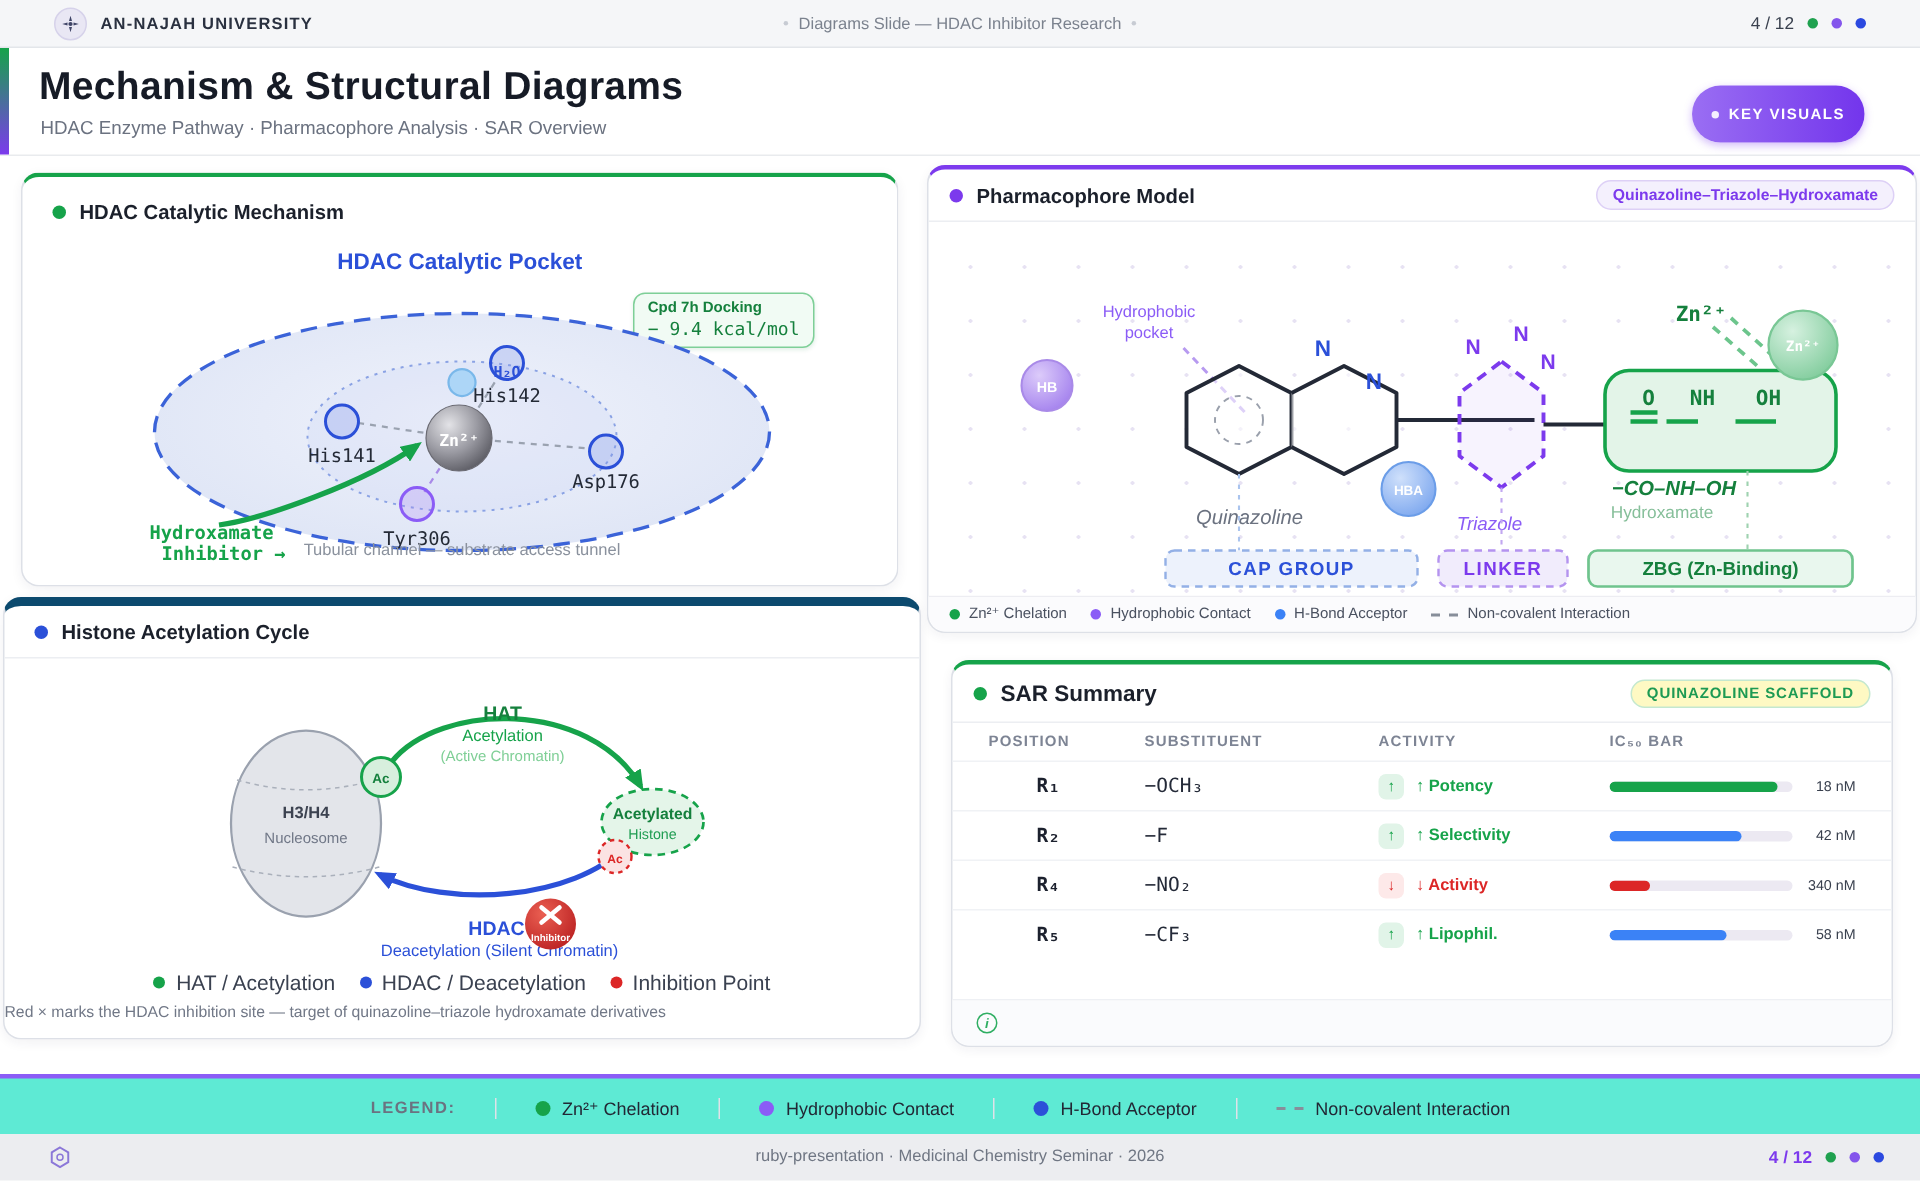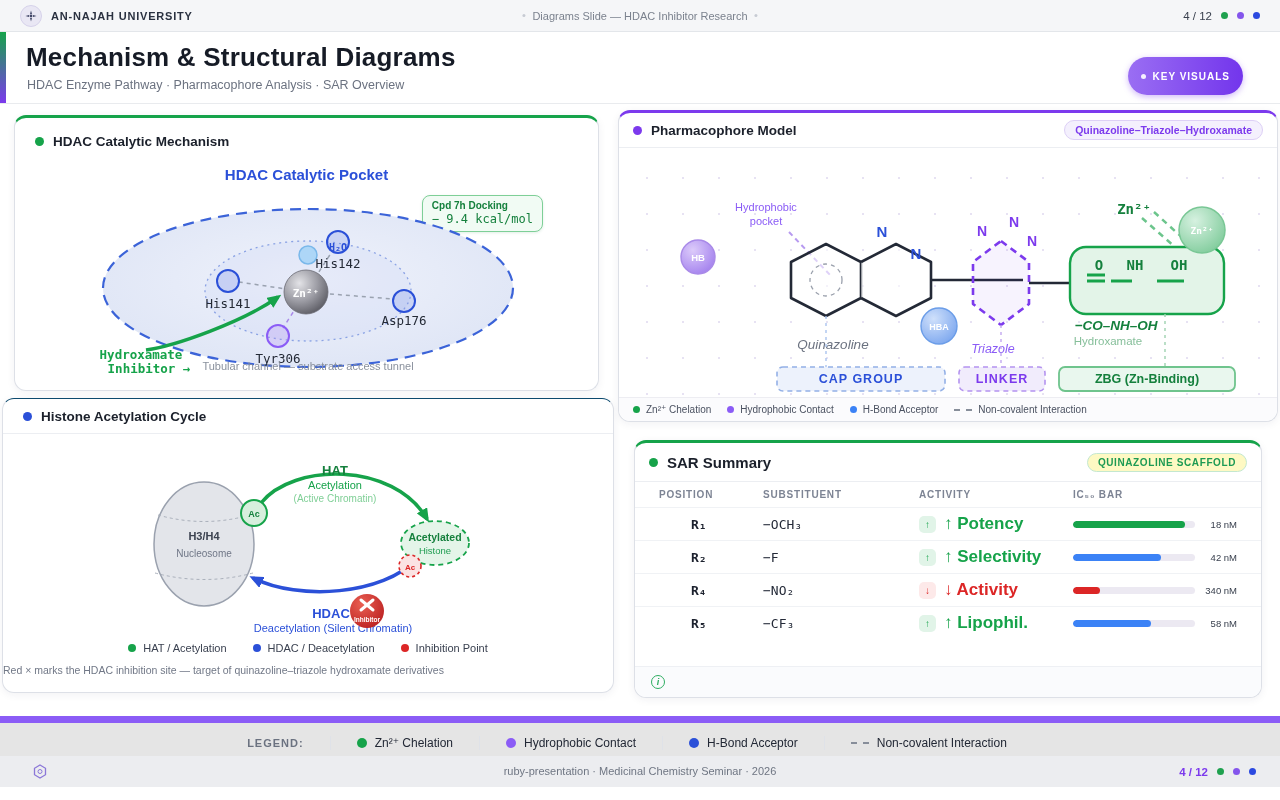--- a/index.html
+++ b/index.html
@@ -2,21 +2,21 @@
 <html><head>
 <meta charset="utf-8">
 <style>
   html,body{margin:0;padding:0;background:#fff;}
   .stage{position:relative;width:1280px;height:800px;background:#fff;overflow:hidden;
          font-family:"Liberation Sans","DejaVu Sans",sans-serif;-webkit-font-smoothing:antialiased;}
   .mono{font-family:"DejaVu Sans Mono",monospace;}
 
   
   .topbar{position:absolute;left:0;top:0;right:0;height:32px;background:#f5f6f8;
-          border-bottom:1px solid #e3e6ea;display:flex;align-items:center;padding:0 20px;box-sizing:border-box;}
+          border-bottom:1px solid #e3e6ea;display:flex;align-items:center;padding:0 36px;box-sizing:border-box;}
   .brand{display:flex;align-items:center;gap:9px;font-size:11px;font-weight:bold;letter-spacing:.8px;color:#2a3140;}
   .logo{width:20px;height:20px;border-radius:50%;background:#e9e7f4;border:1px solid #d6d2ea;display:grid;place-items:center;flex:none;}
   .tb-center{position:absolute;left:50%;transform:translateX(-50%);display:flex;align-items:center;gap:7px;
              font-size:11px;color:#7b828e;}
   .tb-dot{width:3px;height:3px;border-radius:50%;background:#c7cbd3;}
   .tb-right{margin-left:auto;display:flex;align-items:center;gap:9px;font-size:11.5px;color:#39404e;}
   .pdot{width:7px;height:7px;border-radius:50%;}
 
   
   .slideheader{position:absolute;left:0;top:32px;right:0;height:71px;background:#fff;border-bottom:1px solid #e9ebee;}
@@ -25,21 +25,21 @@
   .subtitle{position:absolute;left:27px;top:46px;font-size:12.5px;color:#6b7280;}
   .key-pill{position:absolute;right:37px;top:25px;height:38px;display:flex;align-items:center;gap:7px;padding:0 13px;
             border-radius:999px;background:linear-gradient(90deg,#9a6ef3,#7335ec);box-shadow:0 2px 6px rgba(124,58,237,.35);
             color:#fff;font-size:10px;font-weight:bold;letter-spacing:1px;}
   .key-pill .wdot{width:5px;height:5px;border-radius:50%;background:#fff;opacity:.9;}
 
   
   .panel{position:absolute;background:#fff;border:1px solid #dde0e7;border-radius:12px;
          box-shadow:0 2px 8px rgba(30,40,60,.06);box-sizing:border-box;}
   .panel-a{left:14px;top:115px;width:585px;height:276px;border-top:3px solid #16a34a;}
-  .panel-b{left:2px;top:398px;width:612px;height:295px;border-top:1px solid #0c4a6e;}
+  .panel-b{left:2px;top:398px;width:612px;height:295px;border-top:6px solid #0c4a6e;}
   .panel-c{left:618px;top:110px;width:660px;height:312px;border-top:3px solid #7c3aed;}
   .panel-d{left:634px;top:440px;width:628px;height:258px;border-top:3px solid #16a34a;}
   .p-dot{width:9px;height:9px;border-radius:50%;flex:none;}
   .p-head{display:flex;align-items:center;gap:9px;}
   .p-head-a{position:absolute;left:20px;top:16px;}
   .p-title{font-size:13.5px;font-weight:bold;color:#1b202b;}
   .p-head-div{position:absolute;left:0;right:0;top:0;height:34px;padding:0 14px 0 20px;border-bottom:1px solid #eceef2;}
   .p-badge{margin-left:auto;font-size:10.5px;color:#7c3aed;background:#f4f0fd;border:1px solid #ddd0f6;
            border-radius:999px;padding:3px 10px;font-weight:600;}
   .p-badge-green{color:#1d9a53;background:#fef9c3;border:1px solid #c4e8cf;font-size:10px;font-weight:bold;letter-spacing:.6px;}
@@ -48,21 +48,21 @@
   .pocket-title{position:absolute;top:48px;left:0;width:100%;text-align:center;color:#2b50d8;font-weight:bold;font-size:15px;}
   .dock-badge{position:absolute;right:55px;top:77px;border:1.4px solid #7ecf97;background:#f1fbf4;border-radius:8px;
               padding:3px 9px;color:#15803d;line-height:1.3;box-shadow:0 1px 3px rgba(20,120,60,.12);}
   .dock-l1{font-size:10px;font-weight:bold;}
   .dock-l2{font-size:12px;}
   .svg-a{position:absolute;left:0;top:70px;}
 
   
   .svg-b{position:absolute;left:0;top:34px;}
   .cycle-legend{position:absolute;top:243px;left:0;width:100%;display:flex;justify-content:center;align-items:center;
-                gap:26px;font-size:11px;color:#3a4150;}
+                gap:16px;font-size:14px;color:#3a4150;}
   .cl-item{display:flex;align-items:center;gap:7px;}
   .cl-dot{width:8px;height:8px;border-radius:50%;}
   .cycle-note{position:absolute;top:265px;left:0;width:100%;text-align:left;font-size:10.5px;color:#717887;}
 
   
   .ph-body{position:absolute;left:0;top:35px;right:0;bottom:23px;overflow:hidden;
            background-image:radial-gradient(#e7e2f3 1.2px,transparent 1.2px);background-size:36px 36px;background-position:10px 12px;}
   .ph-legend{position:absolute;left:0;right:0;bottom:0;height:23px;display:flex;align-items:center;gap:16px;padding:0 14px;
              background:#fbfbfd;border-top:1px solid #ededf2;border-radius:0 0 12px 12px;font-size:10px;color:#4a5160;}
   .phl-item{display:flex;align-items:center;gap:6px;}
@@ -75,33 +75,33 @@
   .sar-rows{position:absolute;left:0;right:0;top:64px;}
   .sar-row{display:grid;grid-template-columns:104px 156px 154px 1fr;align-items:center;height:33px;padding:0 24px;
            box-sizing:border-box;border-top:1px solid #f0f2f5;}
   .pos{font-family:"DejaVu Sans Mono",monospace;font-weight:bold;font-size:13px;color:#1c212e;padding-left:32px;}
   .sub{font-family:"DejaVu Sans Mono",monospace;font-size:13px;color:#242a38;}
   .act{display:flex;align-items:center;gap:8px;}
   .act-badge{width:17px;height:17px;border-radius:5px;display:grid;place-items:center;font-size:10px;flex:none;}
   .trend-up .act-badge{background:#e1f4e8;color:#16a34a;}
   .trend-neutral .act-badge{background:#eef0f3;color:#6b7280;}
   .trend-down .act-badge{background:#fde9e9;color:#dc2626;}
-  .act-label{font-weight:bold;font-size:17px;}
+  .act-label{font-weight:bold;font-size:11px;}
   .bar-cell{display:flex;align-items:center;}
   .track{width:122px;height:7px;background:#ece9f2;border-radius:4px;overflow:hidden;flex:none;}
   .fill{height:100%;border-radius:4px;}
   .val{margin-left:auto;font-size:9.5px;color:#39404e;white-space:nowrap;}
   .sar-note{position:absolute;left:0;right:0;bottom:0;height:30px;display:flex;align-items:center;gap:8px;padding:0 16px;
             background:#fafbfd;border-top:1px solid #eef0f4;border-radius:0 0 12px 12px;font-size:10.5px;font-style:italic;color:#6b7280;}
   .info-i{width:14px;height:14px;border:1.3px solid #2fae62;border-radius:50%;color:#2fae62;display:grid;place-items:center;
           font-size:9px;font-weight:bold;flex:none;box-sizing:border-box;}
   .note-strong{color:#16a34a;font-weight:bold;}
 
   
-  .legendbar{position:absolute;left:0;right:0;top:716px;height:40px;background:#e5e5e5;border-top:7px solid #8b5cf6;
+  .legendbar{position:absolute;left:0;right:0;top:716px;height:40px;background:#5eead4;border-top:3px solid #8b5cf6;
              display:flex;align-items:center;justify-content:center;}
   .lb-label{font-size:11px;font-weight:bold;letter-spacing:1px;color:#6b7280;padding-right:26px;}
   .lb-item{display:flex;align-items:center;gap:8px;padding:0 26px;border-left:1px solid #dfe2e8;font-size:12px;color:#222835;}
   .lb-dot{width:10px;height:10px;border-radius:50%;}
   .lb-dash{width:18px;border-top:2px dashed #878e9a;}
   .gradbar{position:absolute;left:0;right:0;top:756px;height:4px;
            background:linear-gradient(90deg,#fdfdfd 0%,#8fd3ab 6%,#16a34a 22%,#3d7ab0 45%,#7c3aed 72%,#2b50d8 100%);}
   .sfooter{position:absolute;left:0;right:0;top:756px;height:31px;background:#ecedf0;padding-left:24px;}
   .f-icon{position:absolute;left:33px;top:8px;}
   .f-text{position:absolute;left:50%;top:9px;transform:translateX(-50%);font-size:11px;color:#6f7683;}

